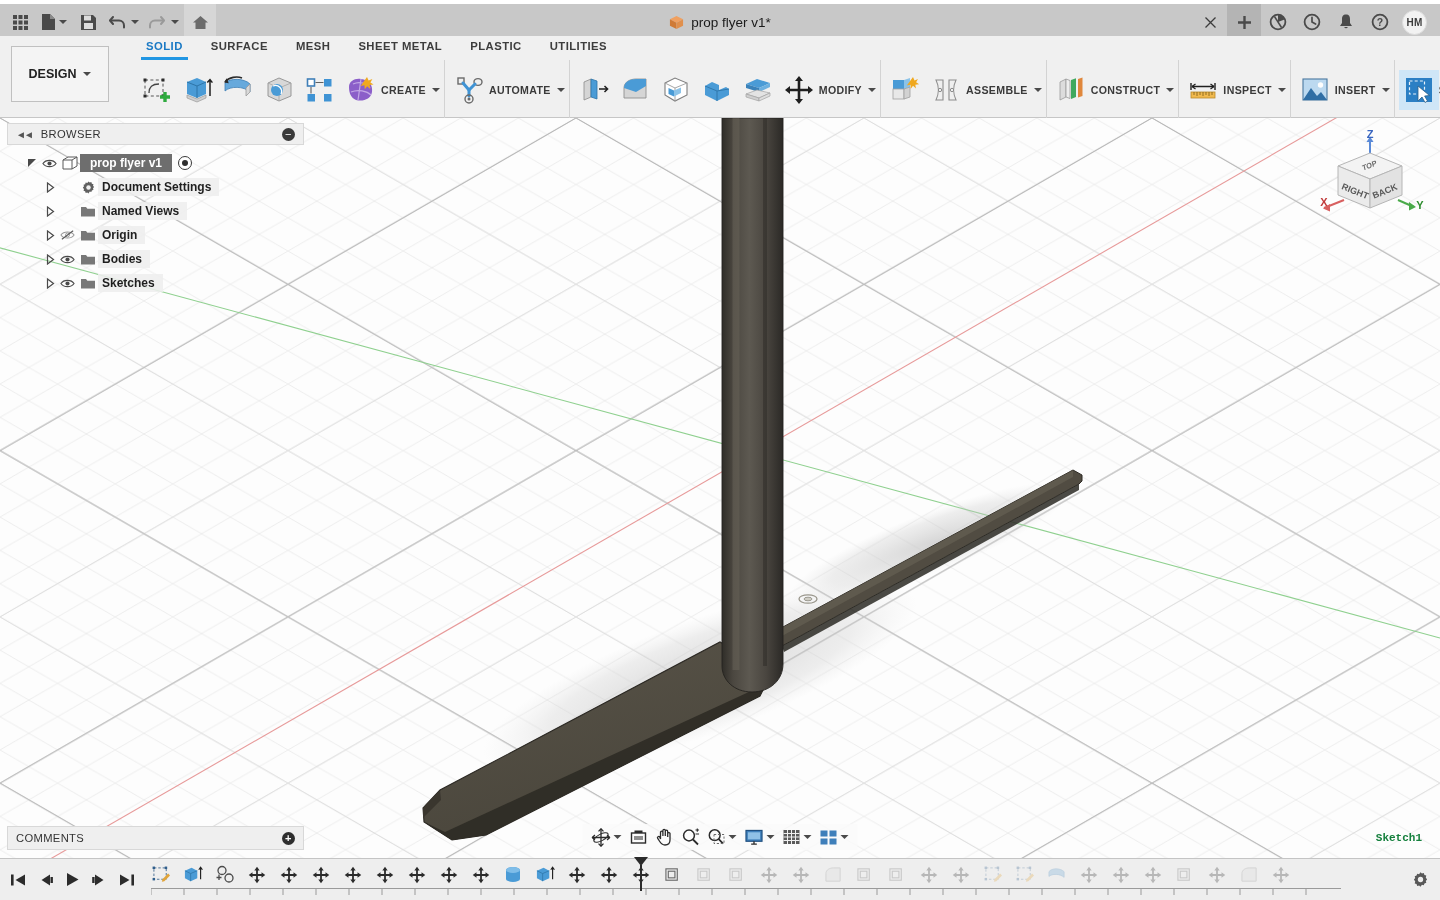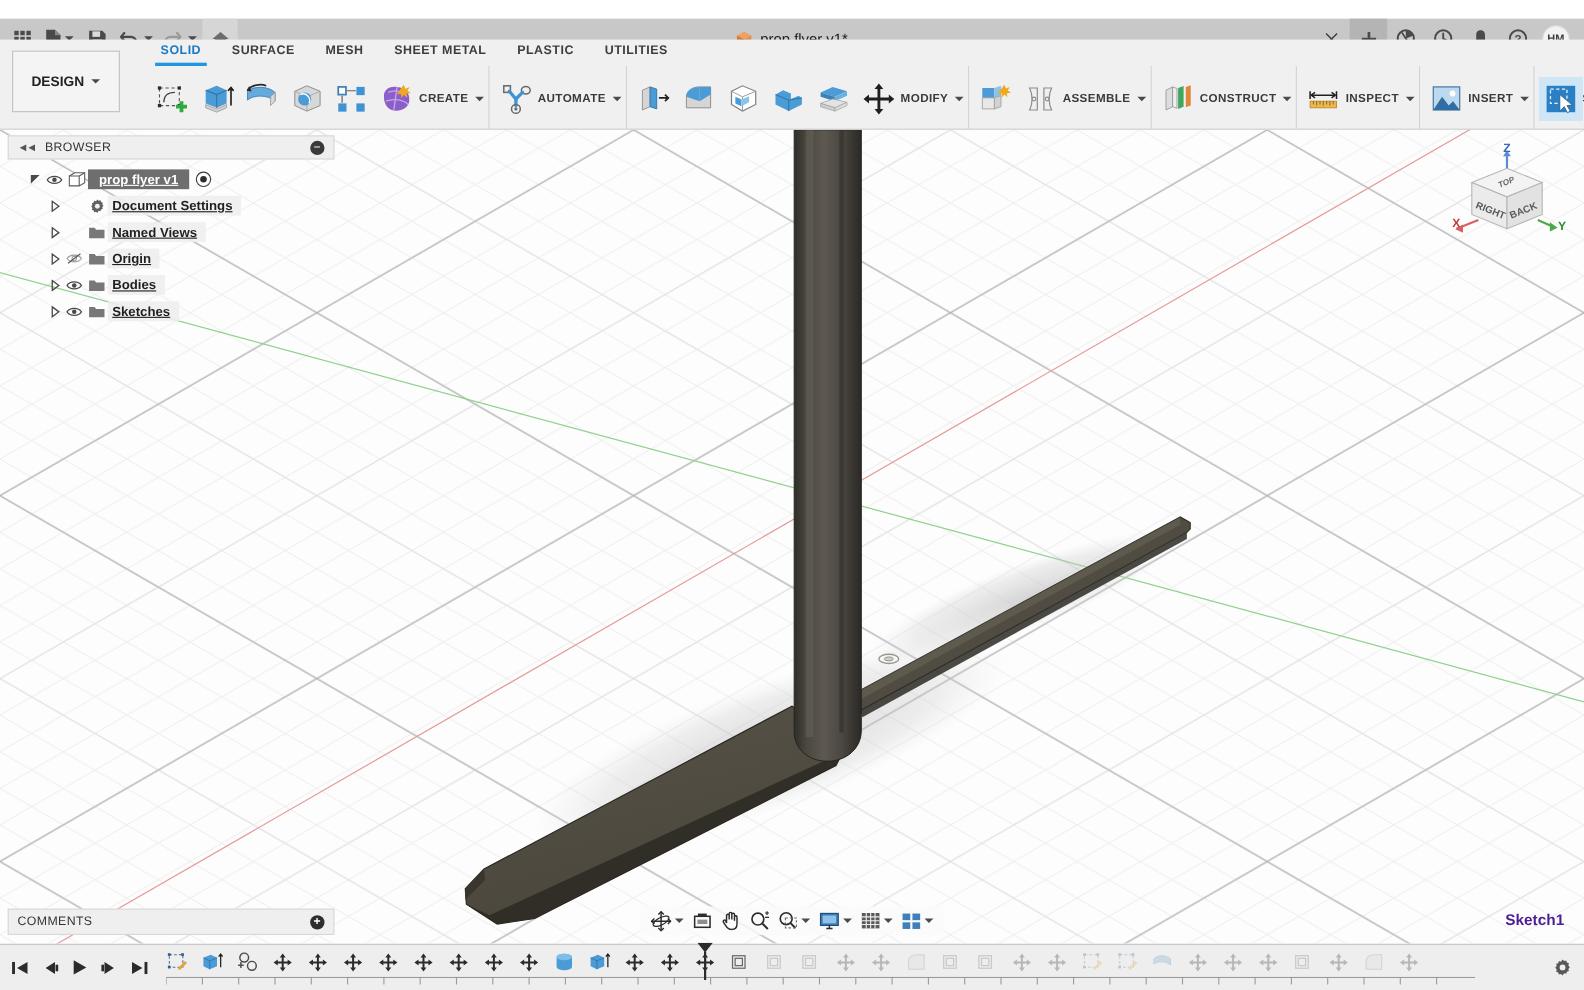--- a/index.html
+++ b/index.html
@@ -7,21 +7,21 @@
     width: 1440px; height: 900px;
     overflow: hidden;
     font-family: "Liberation Sans", sans-serif;
     background: #ffffff;
     -webkit-font-smoothing: antialiased;
   }
   #app { position: relative; width: 1440px; height: 900px; }
 
   
   .titlebar {
-    position: absolute; top: 17px; left: 0; width: 1440px; height: 36px;
+    position: absolute; top: 4px; left: 0; width: 1440px; height: 36px;
     background: #c8c8c8;
     display: flex; align-items: center;
   }
   .tb-left { display: flex; align-items: center; height: 36px; padding-left: 4px; }
   .tb-btn {
     height: 36px; min-width: 32px; display: flex; align-items: center; justify-content: center;
     padding: 0 5px; cursor: default;
   }
   .tb-btn.active { background: #d6d6d6; }
   .caret { width: 0; height: 0; border-left: 4px solid transparent; border-right: 4px solid transparent;
@@ -101,21 +101,21 @@
   .brw-collapse { color: #555; font-size: 10px; margin-right: 9px; letter-spacing: -2px; }
   .brw-minus {
     margin-left: auto; width: 13px; height: 13px; border-radius: 50%;
     background: #3a3a3a; color: #fff; font-size: 11px; line-height: 11px;
     display: flex; align-items: center; justify-content: center;
   }
   .tree { margin-top: 6px; }
   .trow { display: flex; align-items: center; height: 24px; padding-left: 18px; }
   .trow .lbl {
     font-size: 12px; color: #1f1f1f; font-weight: bold;
-    background: rgba(238,238,238,.88); padding: 2px 8px 2px 4px; white-space: nowrap; text-decoration: underline;
+    background: rgba(238,238,238,.88); padding: 2px 8px 2px 4px; white-space: nowrap;
   }
   .trow.root .lbl { background: #6e6e6e; color: #fff; padding: 2px 10px; }
   .tri {
     width: 14px; display: inline-flex; justify-content: center; align-items: center;
     color: #4a4a4a; font-size: 9px;
   }
   .tri-open { width: 14px; display: inline-flex; justify-content: center; }
   .eye { width: 21px; display: inline-flex; justify-content: center; align-items: center; }
   .folder { width: 20px; display: inline-flex; justify-content: center; align-items: center; }
   .radio-dot {
@@ -135,21 +135,21 @@
     display: flex; align-items: center; padding: 0 8px;
     font-size: 11.2px; letter-spacing: .35px; color: #333;
   }
   .cmt-plus {
     margin-left: auto; width: 13px; height: 13px; border-radius: 50%;
     background: #2e2e2e; color: #fff; font-size: 11px; line-height: 10px;
     display: flex; align-items: center; justify-content: center; font-weight: bold;
   }
   .sketch-status {
     position: absolute; right: 18px; bottom: 14px; z-index: 20;
-    font-size: 14px; font-weight: bold; color: #4c1d95;
+    font-size: 11px; font-weight: bold; color: #15803d; font-family: Liberation Mono, monospace;
   }
   .navbar {
     position: absolute; left: 50%; transform: translateX(-50%); bottom: 8px;
     height: 26px; display: flex; align-items: center; gap: 2px;
     background: rgba(250,250,250,.82); padding: 0 6px; z-index: 20;
   }
   .navbtn { height: 26px; display: flex; align-items: center; justify-content: center; padding: 0 3px; }
 
   
   .timeline {

